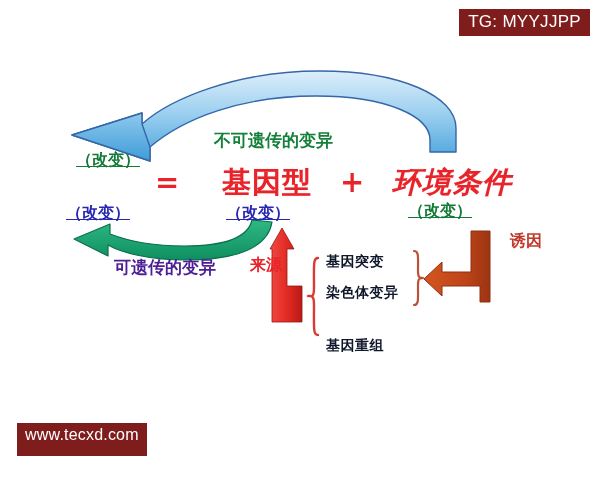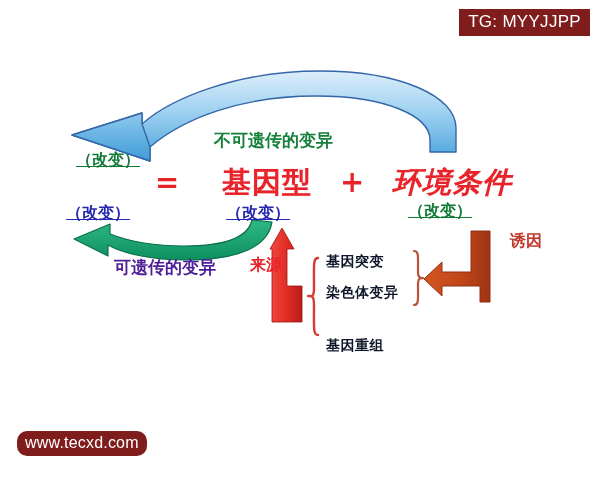--- a/index.html
+++ b/index.html
@@ -102,23 +102,22 @@
     right: 10px;
     top: 9px;
     font-size: 17px;
     padding: 3px 9px 4px 9px;
     letter-spacing: 0.3px;
   }
   #wm-bottom {
     left: 17px;
     bottom: 24px;
     font-size: 16px;
-    padding: 3px 8px 4px 8px;
+    padding: 3px 8px 12px 8px;
     letter-spacing: 0.2px;
-    border-radius: 10px;
   }
 </style>
 </head>
 <body>
 
 <div id="stage">
 
   <svg class="layer" viewBox="0 0 600 480">
     <defs>
       <linearGradient id="blueArcGrad" x1="0" y1="0" x2="0" y2="1">

